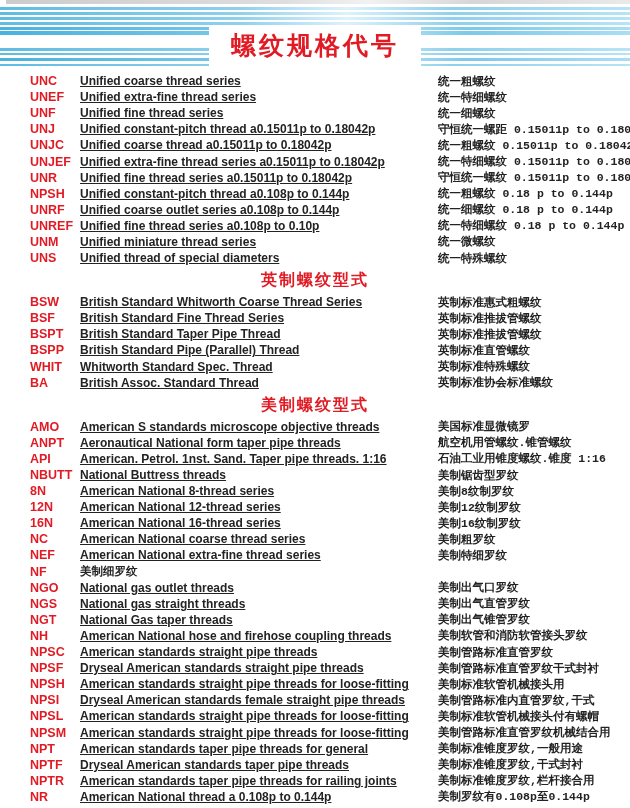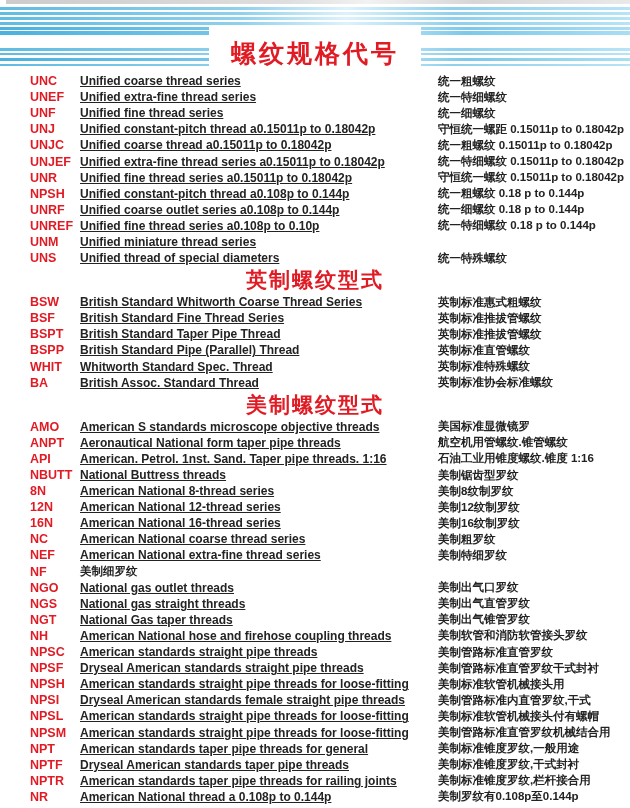--- a/index.html
+++ b/index.html
@@ -22,49 +22,49 @@
   .s3{top:17px;height:3px;}
   .s4{top:22px;height:3px;}
   .s5{top:27px;height:3px;background:linear-gradient(90deg,#49b2de 0%,#7cc9e9 40%,#d2eefa 56%,#7cc9e9 74%,#a9def4 100%);}
   .s6{top:31px;height:4px;background:linear-gradient(90deg,#49b2de 0%,#7cc9e9 40%,#d2eefa 56%,#7cc9e9 74%,#a9def4 100%);}
   .s7{top:48px;height:3px;}
   .s8{top:53px;height:2px;}
   .s9{top:58px;height:3px;background:linear-gradient(90deg,#49b2de 0%,#7cc9e9 40%,#d2eefa 56%,#7cc9e9 74%,#a9def4 100%);}
   .s10{top:64px;height:2px;}
   .main-title{
     position:absolute;left:50%;top:25px;transform:translateX(-50%);
-    background:#ffffff;padding:12px 22px;
+    background:#ffffff;padding:4px 22px;
     color:var(--accent,#e01b24);
     font-size:25px;font-weight:bold;letter-spacing:3px;white-space:nowrap;
   }
   
   .content{position:relative;padding-top:3px;}
   .section-header{
     text-align:center;color:var(--accent,#e01b24);
-    font-size:21px;font-weight:bold;letter-spacing:2px;
+    font-size:16px;font-weight:bold;letter-spacing:2px;
     margin:5px 0 5px 0;line-height:18px;
   }
   .row{
     display:grid;
     grid-template-columns:50px 358px 1fr;
     padding-left:14px;
     height:16.1px;
     align-items:center;
     margin-left:16px;
   }
   .code{
     color:var(--accent,#e01b24);
     font-size:12.5px;font-weight:bold;white-space:nowrap;
   }
   .desc-en{
     color:#232323;font-size:12px;font-weight:bold;white-space:nowrap;text-decoration:underline;
   }
   .desc-zh{
     color:#232323;font-size:11.5px;font-weight:bold;white-space:nowrap;
-    font-family:Liberation Sans, sans-serif;
+    font-family:Liberation Mono, monospace;
   }
 </style>
 </head>
 <body>
 
 <div class="page">
 
   <div class="banner">
     <div class="graybar"></div>
     <div class="stripe s1"></div>
@@ -138,20 +138,21 @@
 
     <div class="row">
       <span class="code">UNREF</span>
       <span class="desc-en">Unified fine thread series a0.108p to 0.10p</span>
       <span class="desc-zh">统一特细螺纹 0.18 p to 0.144p</span>
     </div>
 
     <div class="row">
       <span class="code">UNM</span>
       <span class="desc-en">Unified miniature thread series</span>
+      <span class="desc-zh">统一微螺纹</span>
     </div>
 
     <div class="row">
       <span class="code">UNS</span>
       <span class="desc-en">Unified thread of special diameters</span>
       <span class="desc-zh">统一特殊螺纹</span>
     </div>
   </div>
       <div>
         <div class="section-header">英制螺纹型式</div>

